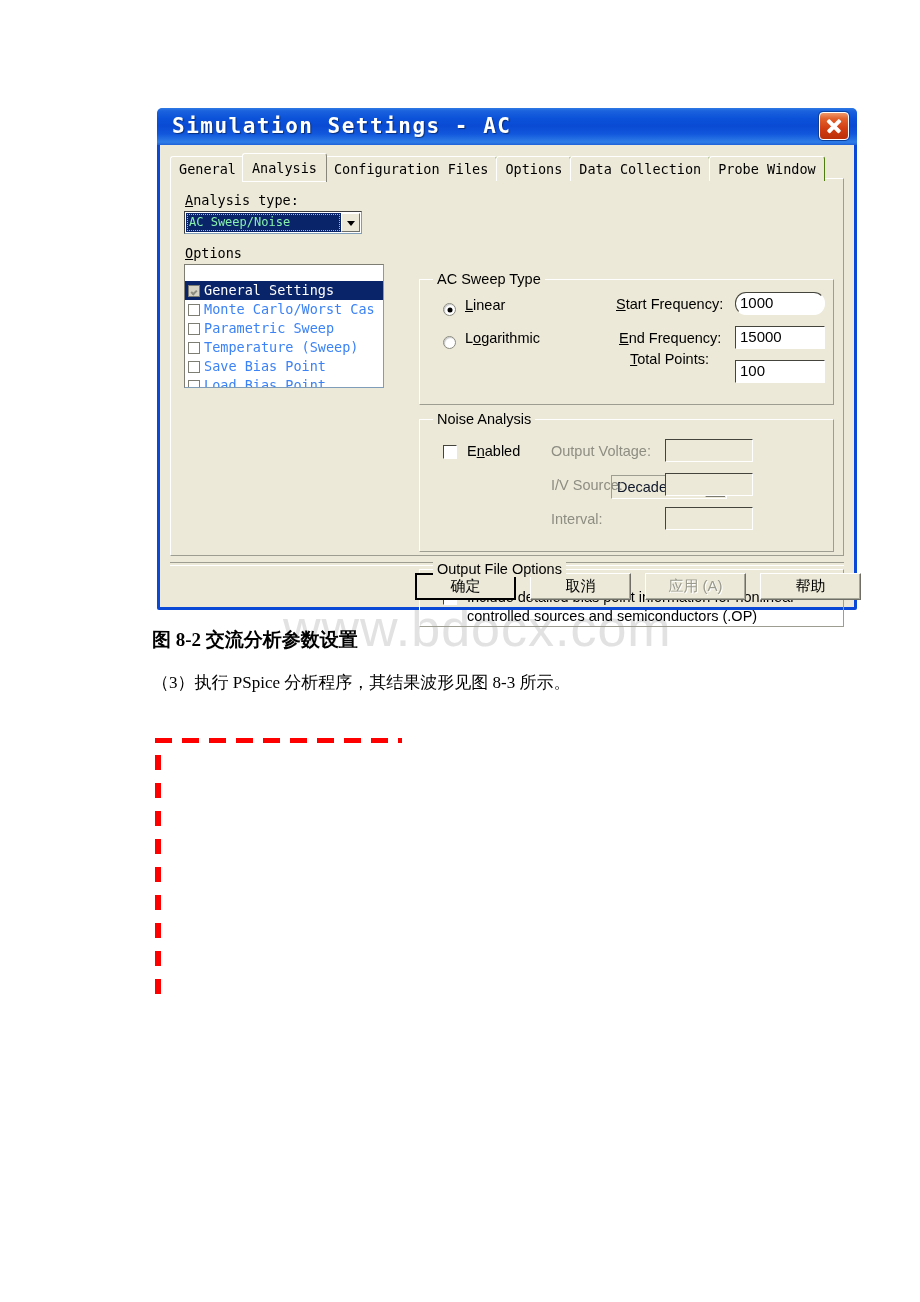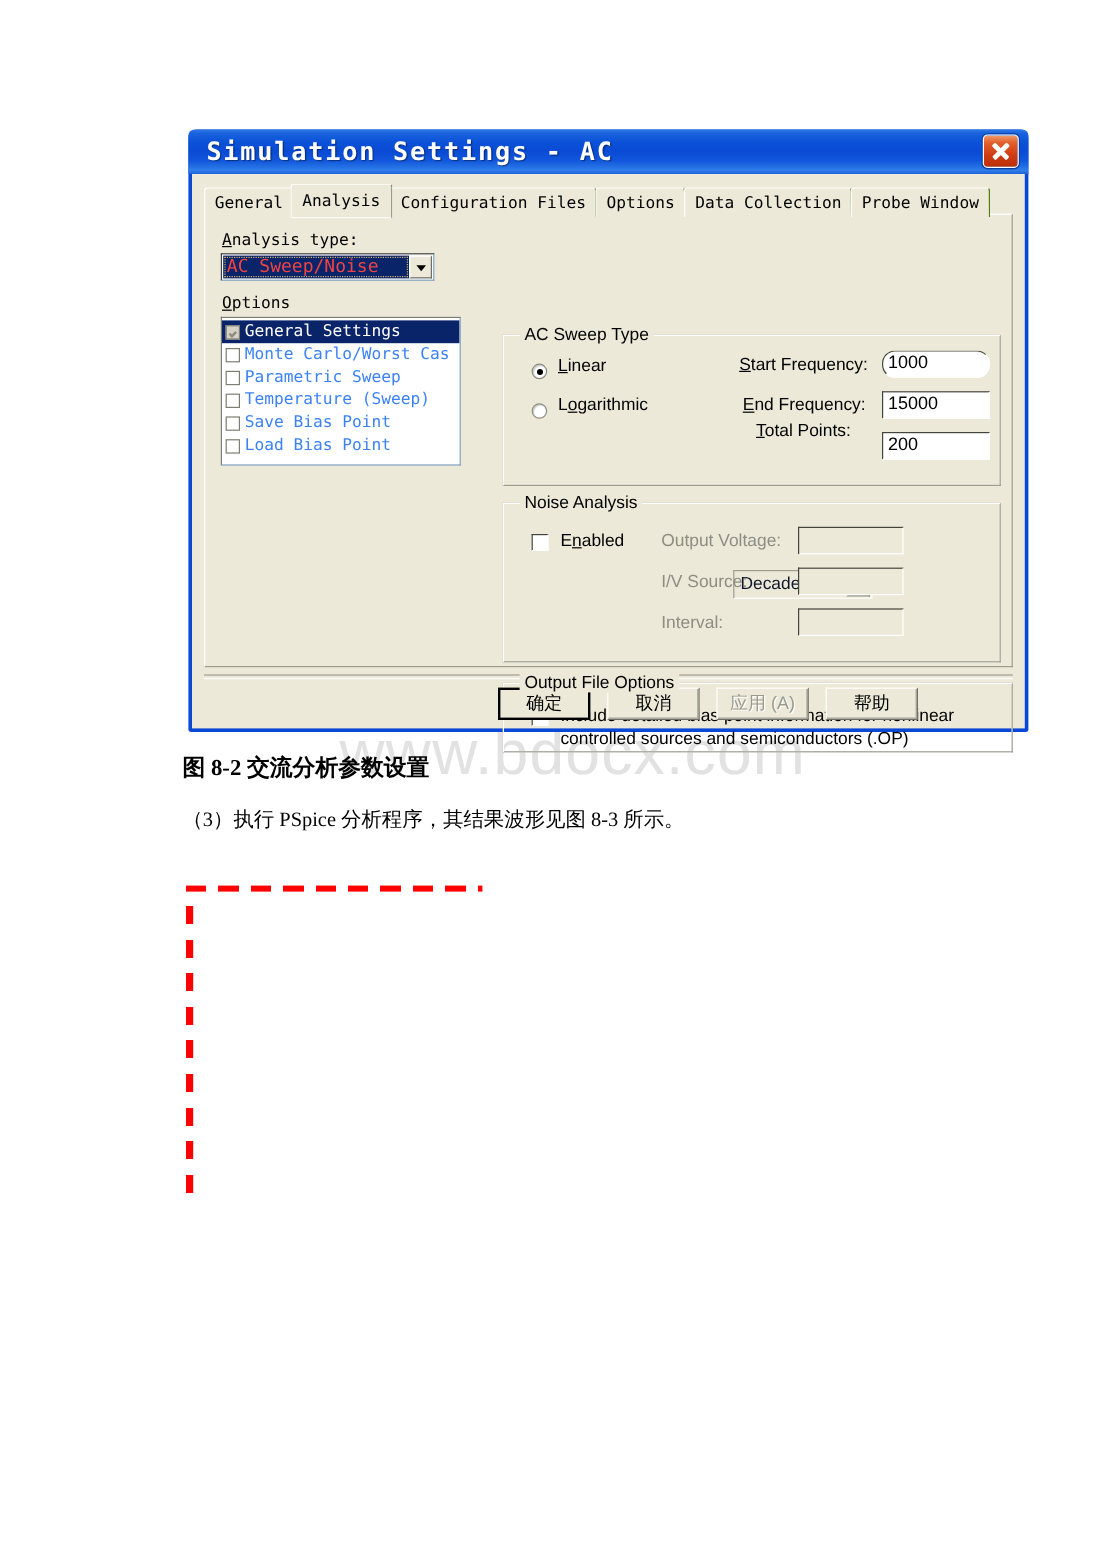--- a/index.html
+++ b/index.html
@@ -173,23 +173,23 @@
     box-sizing: border-box;
     display: flex;
     align-items: center;
     padding: 1px;
   }
   .combo-value {
     flex: 1;
     height: 19px;
     line-height: 19px;
     background: #0a246a;
-    color: #ef4444;
+    color: #86efac;
     font-family: "DejaVu Sans Mono", monospace;
-    font-size: 15px;
+    font-size: 12px;
     padding-left: 3px;
     outline: 1px dotted #d4b26a;
     outline-offset: -2px;
     white-space: nowrap;
     overflow: hidden;
   }
   .combo-arrow {
     width: 19px;
     height: 19px;
     background: #ece9d8;
@@ -218,21 +218,21 @@
     left: 13px;
     top: 85px;
     width: 200px;
     height: 124px;
     background: #ffffff;
     border: 1px solid #7f9db9;
     border-top-color: #7d7d74;
     border-left-color: #7d7d74;
     box-sizing: border-box;
     overflow: hidden;
-    padding: 2px 0 0 0;
+    padding: 16px 0 0 0;
   }
   .listitem {
     height: 19px;
     line-height: 19px;
     display: flex;
     align-items: center;
     padding-left: 3px;
     font-family: "DejaVu Sans Mono", monospace;
     font-size: 13.5px;
     color: #3b82f6;
@@ -424,21 +424,21 @@
     border-bottom: 1px solid #ffffff;
   }
   .btnbar {
     position: absolute;
     left: 255px;
     top: 428px;
     display: flex;
     gap: 14px;
   }
   .btn {
-    width: 77px;
+    width: 101px;
     height: 27px;
     background: #ece9d8;
     border: 1px solid #ffffff;
     border-right-color: #6f6f68;
     border-bottom-color: #6f6f68;
     box-shadow: inset -1px -1px 0 #a6a699;
     box-sizing: border-box;
     font-family: "Liberation Sans", sans-serif;
     font-size: 15px;
     color: #000000;
@@ -575,21 +575,21 @@
         <div class="cs-arrow"></div>
       </div>
 
       <div class="ctl-label" style="left:445px; top:117px;"><u>S</u>tart Frequency:</div>
       <div class="textbox" style="left:564px; top:113px; width:90px;border-radius:11px;">1000</div>
 
       <div class="ctl-label" style="left:448px; top:151px;"><u>E</u>nd Frequency:</div>
       <div class="textbox" style="left:564px; top:147px; width:90px;">15000</div>
 
       <div class="ctl-label" style="left:459px; top:172px;"><u>T</u>otal Points:</div>
-      <div class="textbox" style="left:564px; top:181px; width:90px;">200</div>
+      <div class="textbox" style="left:564px; top:181px; width:90px;">100</div>
 
       <div class="group" id="grp-noise">
         <div class="group-inner"></div>
       </div>
       <div class="group-title" style="position:absolute; left:262px; top:232px;">Noise Analysis</div>
 
       <div class="checkbox" style="left:272px; top:266px;"></div>
       <div class="ctl-label" style="left:296px; top:264px;">E<u>n</u>abled</div>
 
       <div class="ctl-label disabled" style="left:380px; top:264px;">Output Voltage:</div>

